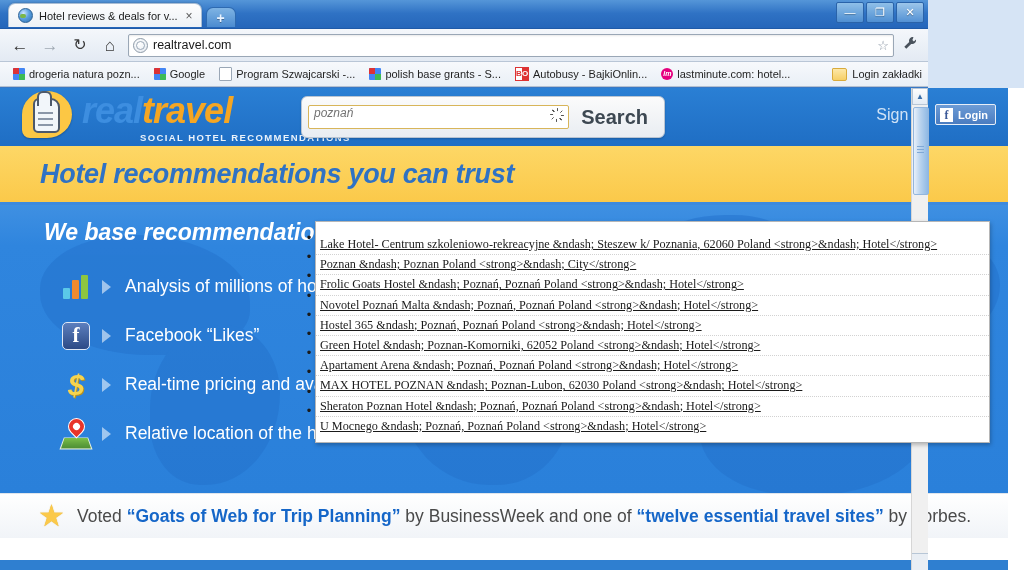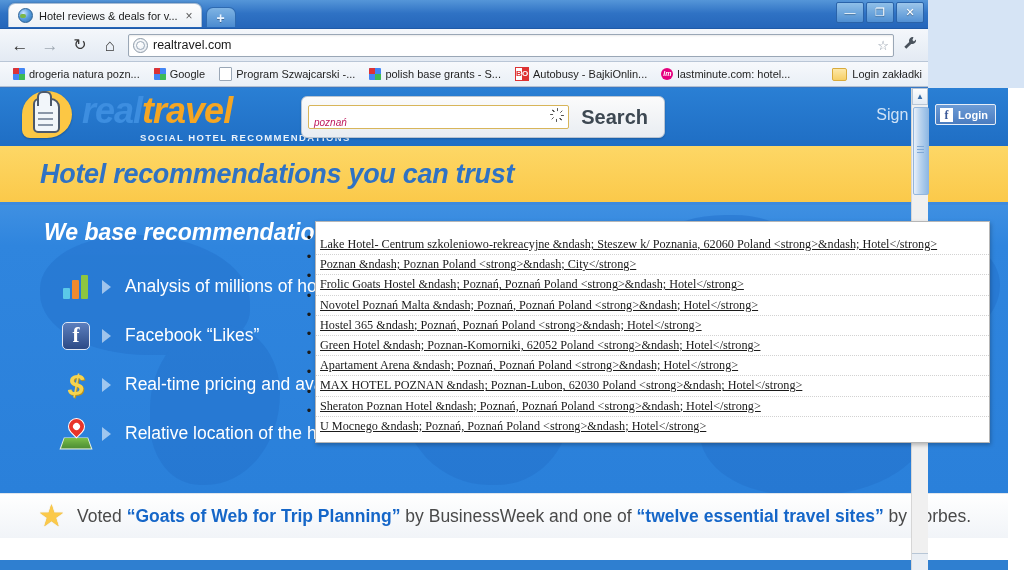--- a/index.html
+++ b/index.html
@@ -200,22 +200,22 @@
     position: absolute; left: 301px; top: 8px;
     width: 350px; height: 40px;
     background: linear-gradient(to bottom, #fbfbfb, #e9edf2);
     border: 1px solid #b9c4d2; border-radius: 6px;
     display: flex; align-items: center; padding: 0 6px;
     box-shadow: 0 1px 2px rgba(0,0,0,.18);
   }
   .hdr-input {
     flex: 1; height: 22px; background: #fff;
     border: 1px solid #d8b55a; border-radius: 2px;
-    display: flex; align-items: flex-end; padding: 0 5px;
-    font-size: 10px; color: #be185d; font-style: italic;
+    display: flex; align-items: flex-start; padding: 0 5px;
+    font-size: 12px; color: #737373; font-style: italic;
     position: relative;
   }
   .spinner {
     position: absolute; right: 4px; top: 2px;
     width: 14px; height: 14px;
     background:
       conic-gradient(from 0deg, #555 0deg 12deg, transparent 12deg 45deg,
                      #555 45deg 57deg, transparent 57deg 90deg,
                      #555 90deg 102deg, transparent 102deg 135deg,
                      #555 135deg 147deg, transparent 147deg 180deg,

